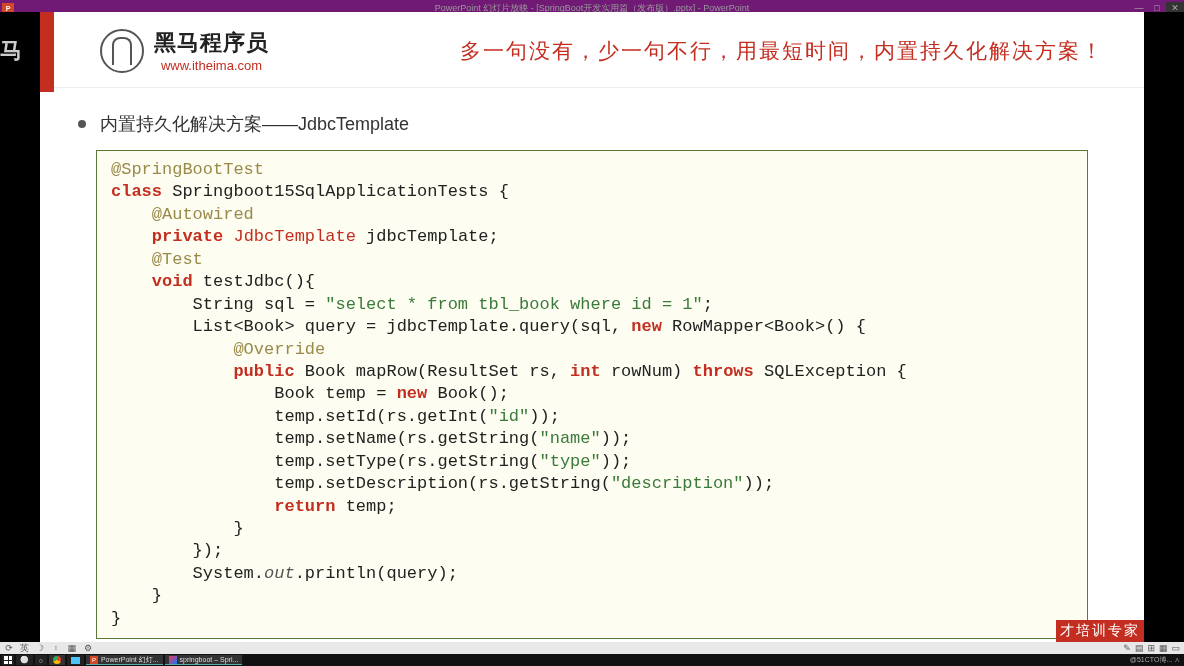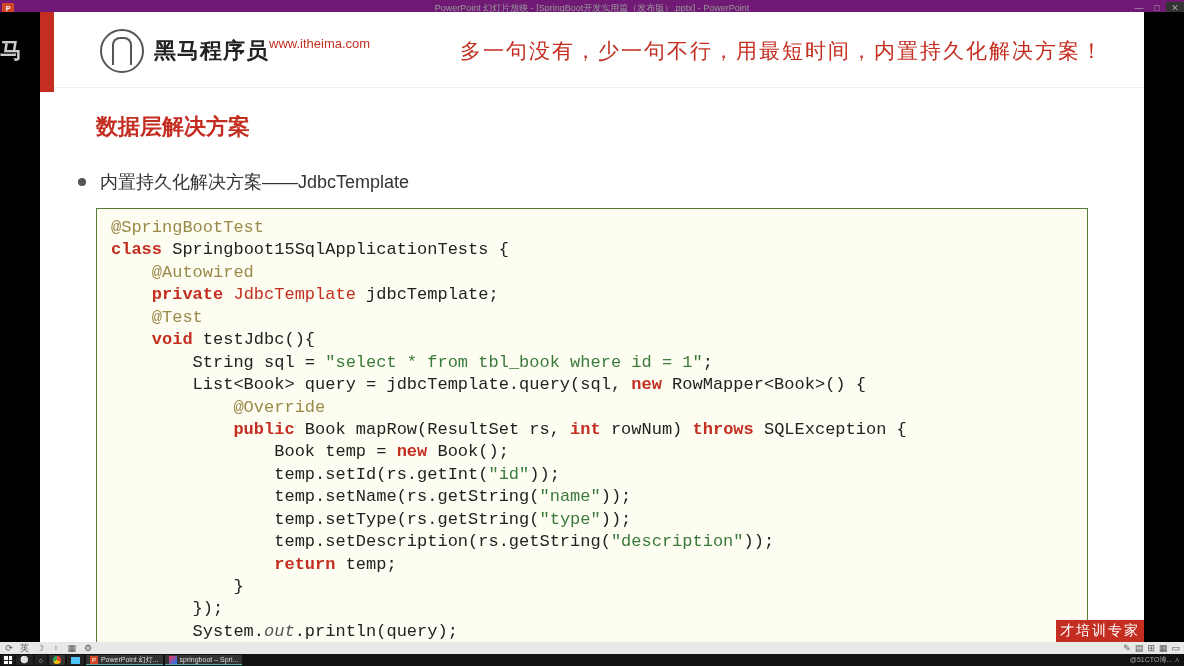--- a/index.html
+++ b/index.html
@@ -18,21 +18,21 @@
 .slide { position: absolute; top: 0; left: 40px; right: 40px; bottom: 0; background: #fff; }
 
 
 .left-accent { position: absolute; left: 0; top: 0; width: 14px; height: 80px; background: #c32e21; }
 
 
 .slide-header { display: flex; align-items: center; padding: 10px 40px 8px 60px; border-bottom: 1px solid #eee; height: 76px; }
 .logo-box { display: flex; align-items: center; gap: 10px; }
 .logo-icon { width: 44px; height: 44px; border: 2px solid #555; border-radius: 50%; display: flex; align-items: center; justify-content: center; position: relative; }
 .logo-icon::after { content: ""; width: 16px; height: 26px; border: 2px solid #555; border-radius: 8px 8px 0 0; border-bottom: none; }
-.logo-text { display: flex; }
+.logo-text { display: flex; flex-direction: column; }
 .logo-text .cn { font-size: 22px; font-weight: bold; color: #222; letter-spacing: 1px; }
 .logo-text .url { font-size: 13px; color: #c32e21; text-align: center; }
 .tagline { margin-left: auto; font-size: 21px; color: #c32e21; font-family: "KaiTi", "STKaiti", serif; letter-spacing: 2px; }
 
 
 .wm { position: absolute; left: -22px; top: 24px; color: rgba(255,255,255,0.8); font-size: 22px; font-weight: bold; z-index: 5; text-shadow: 0 0 4px rgba(0,0,0,0.6); }
 
 
 .slide-content { padding: 24px 56px 12px 56px; }
 .section-title { color: #c32e21; font-size: 22px; font-weight: bold; margin-bottom: 28px; }
@@ -89,21 +89,20 @@
         <div class="logo-icon"></div>
         <div class="logo-text">
           <span class="cn">黑马程序员</span>
           <span class="url">www.itheima.com</span>
         </div>
       </div>
       <div class="tagline">多一句没有，少一句不行，用最短时间，内置持久化解决方案！</div>
     </div>
 
     <div class="slide-content">
-      <div class="section-title">数据层解决方案</div>
       <div class="bullet-line">
         <div class="bullet-dot"></div>
         <div class="bullet-text">内置持久化解决方案——JdbcTemplate</div>
       </div>
 
       <div class="code-block"><span class="anno">@SpringBootTest</span>
 <span class="kw">class</span><span> Springboot15SqlApplicationTests {</span>
 <span class="anno">    @Autowired</span>
 <span>    </span><span class="kw">private</span><span> </span><span class="kw2">JdbcTemplate</span><span> jdbcTemplate;</span>
 <span class="anno">    @Test</span>

